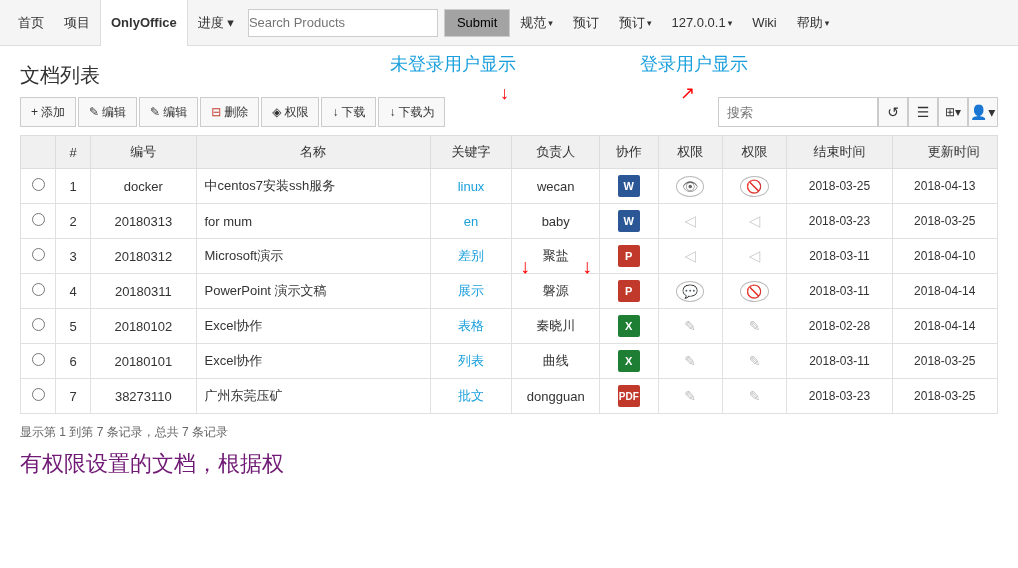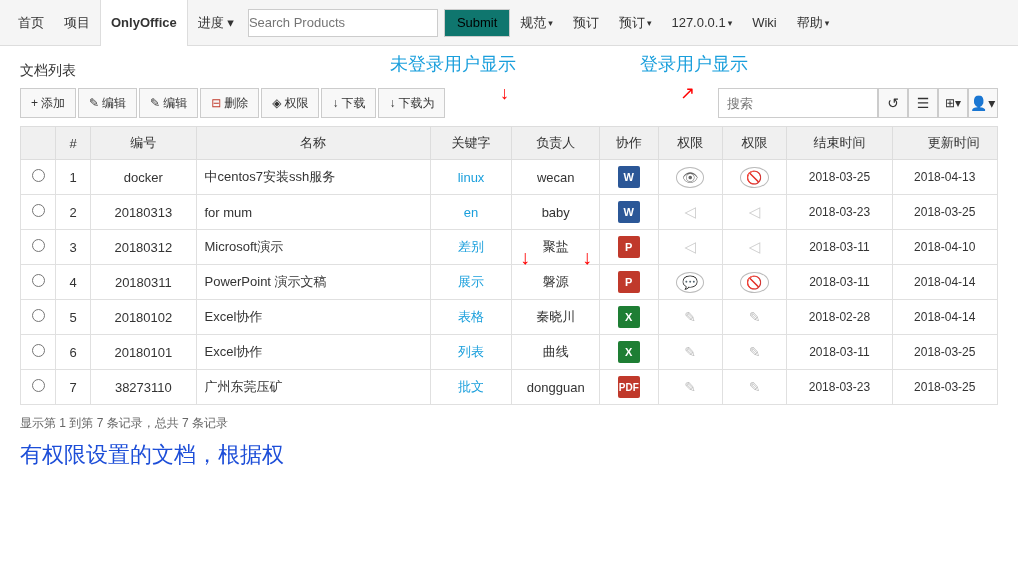--- a/index.html
+++ b/index.html
@@ -39,38 +39,38 @@
     .nav-search input {
       border: 1px solid #ccc;
       padding: 4px 0;
       font-size: 13px;
       width: 190px;
       height: 28px;
       outline: none;
       color: #999;
     }
     .nav-btn {
-      background: #0f766e;
+      background: #a3a3a3;
       border: 1px solid #ccc;
       padding: 4px 12px;
       cursor: pointer;
       font-size: 13px;
       height: 28px;
       margin-left: 2px;
     }
     .arrow-down {
       font-size: 9px;
       margin-left: 2px;
     }
 
     
     .main { padding: 16px 20px; }
 
     .page-title {
-      font-size: 14px;
+      font-size: 20px;
       font-weight: normal;
       color: #333;
       margin-bottom: 0;
     }
 
     
     .toolbar {
       display: flex;
       align-items: center;
       margin-bottom: 8px;
@@ -165,21 +165,21 @@
     
     .bottom-text {
       margin-top: 10px;
       font-size: 12px;
       color: #666;
     }
 
     
     .bottom-annotation {
       font-size: 22px;
-      color: #1d4ed8;
+      color: #701a75;
       margin-top: 8px;
     }
   </style>
 </head>
 <body>
 
 <nav class="navbar">
   <div class="nav-item">首页</div>
   <div class="nav-item">项目</div>
   <div class="nav-item active">OnlyOffice</div>

